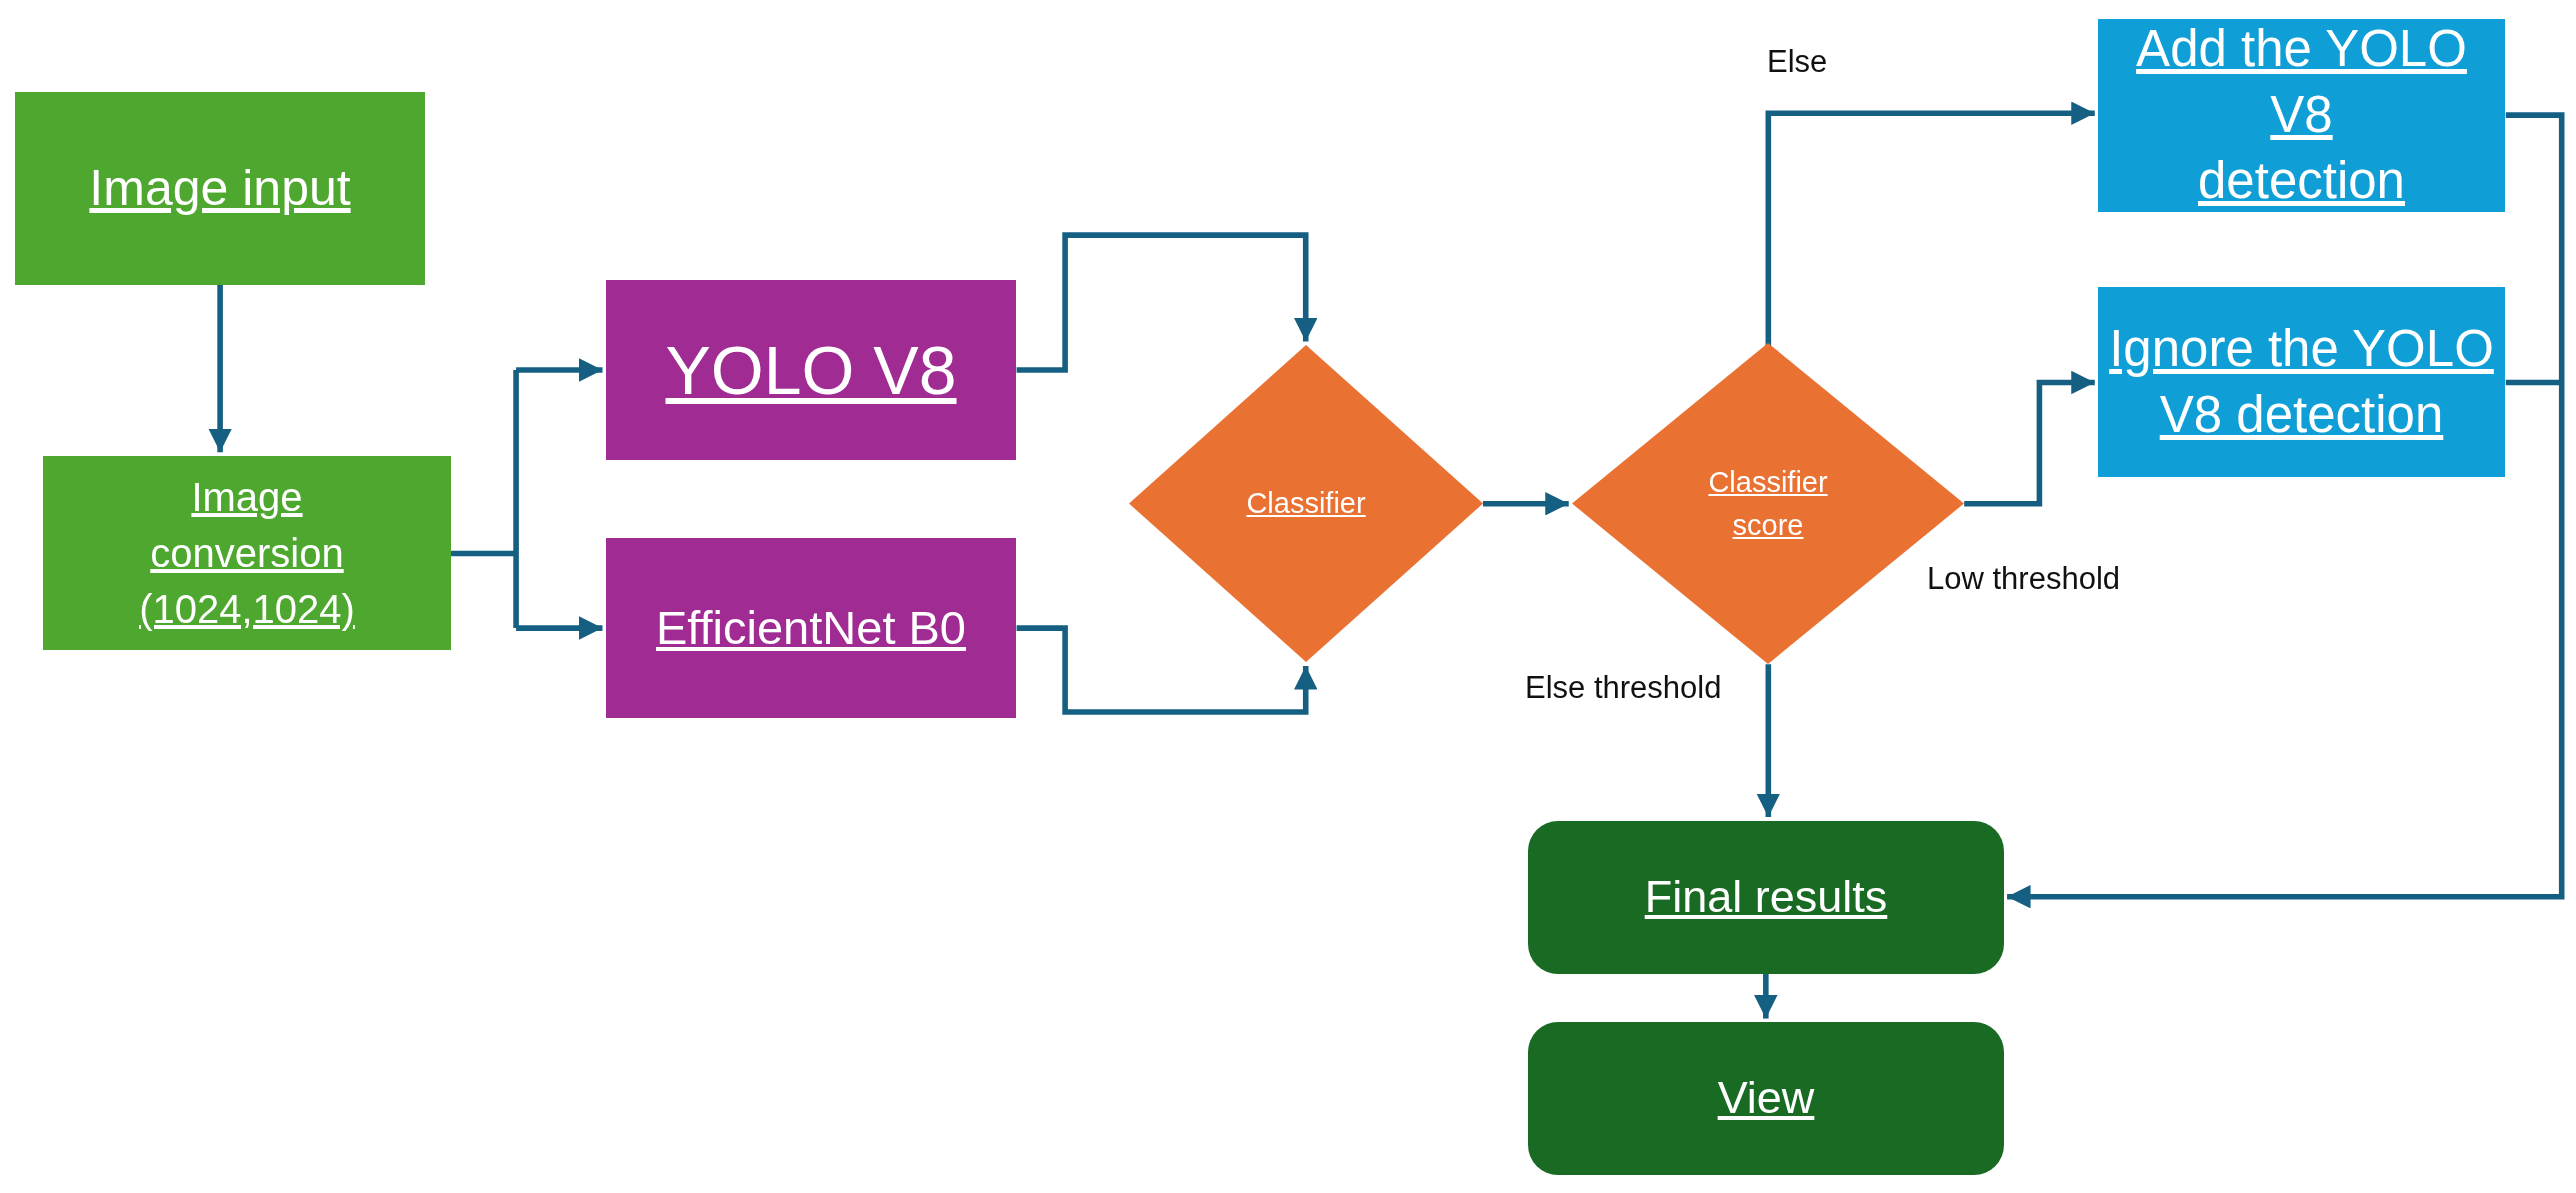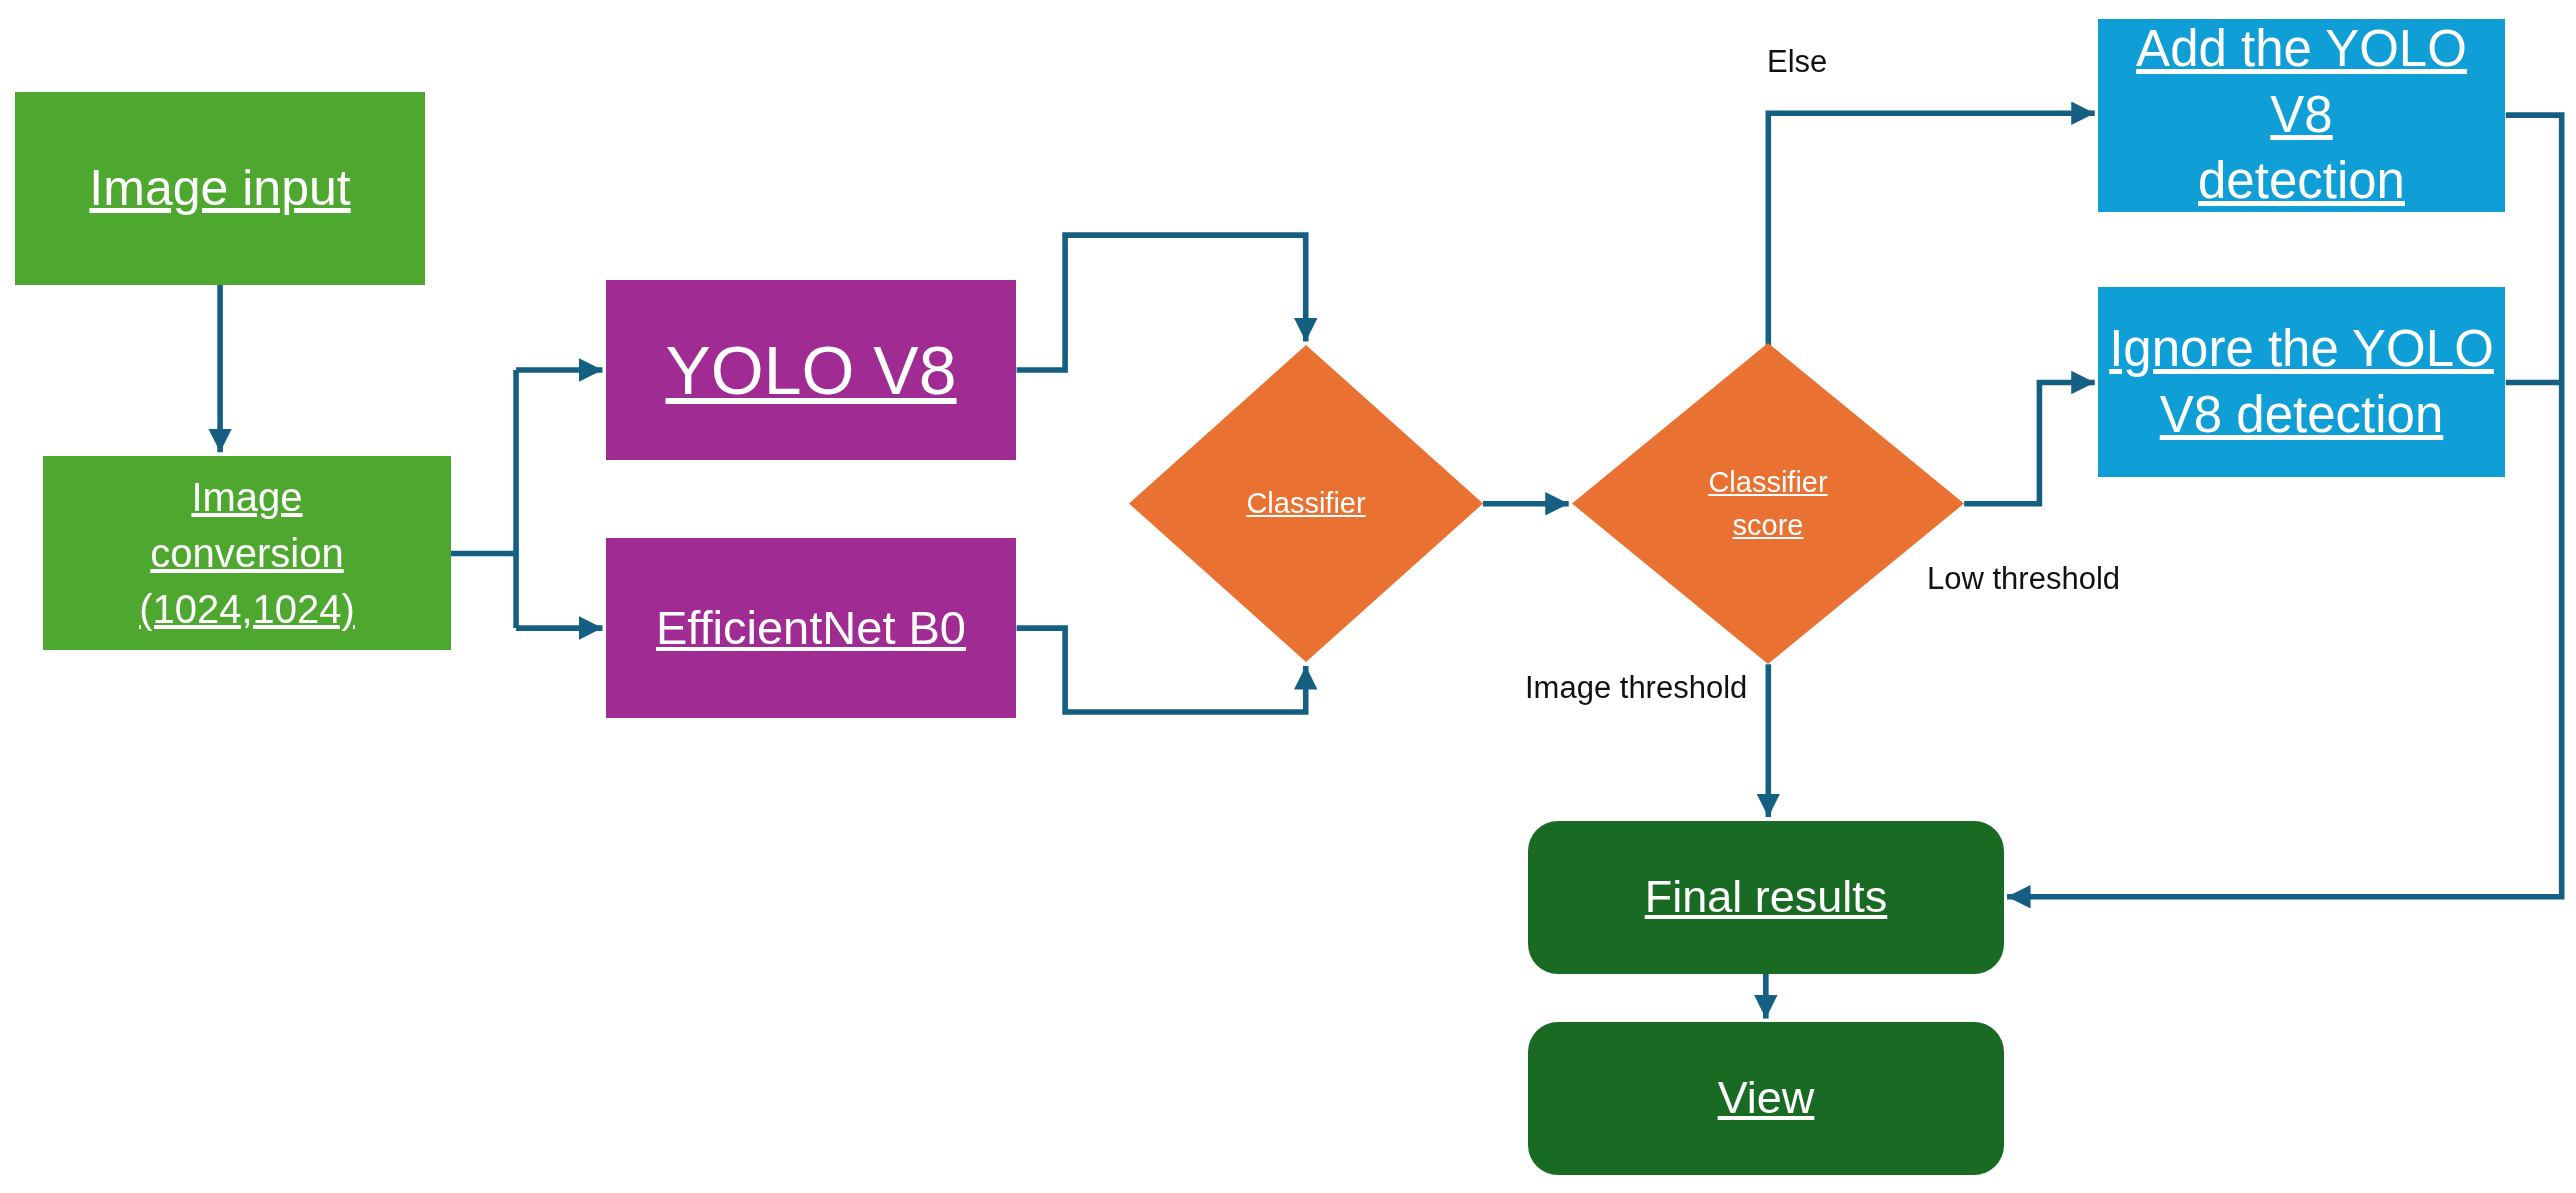--- a/index.html
+++ b/index.html
@@ -155,16 +155,16 @@
   </div>
 
   <div class="node fill-darkgreen rounded" id="node-view">
     <span class="line">View</span>
   </div>
 
   <div class="edge-label" id="label-else">Else</div>
 
   <div class="edge-label" id="label-low-threshold">Low threshold</div>
 
-  <div class="edge-label" id="label-high-threshold">Image threshold</div>
+  <div class="edge-label" id="label-high-threshold">Else threshold</div>
 
 </div>
 
 
 </body></html>

